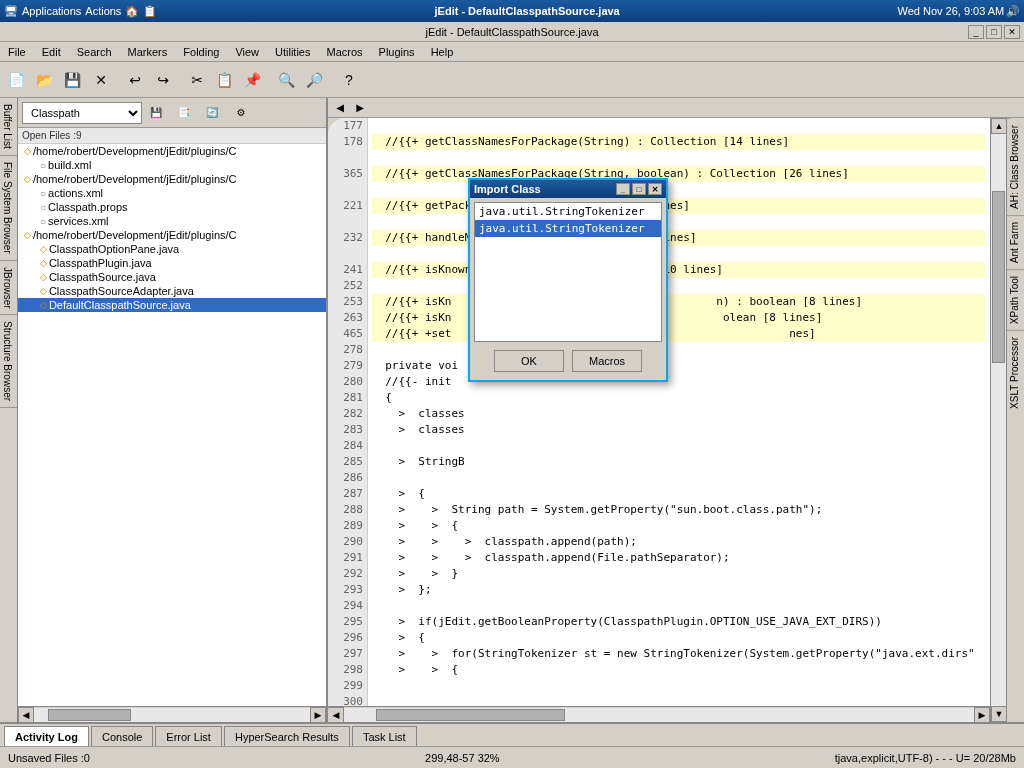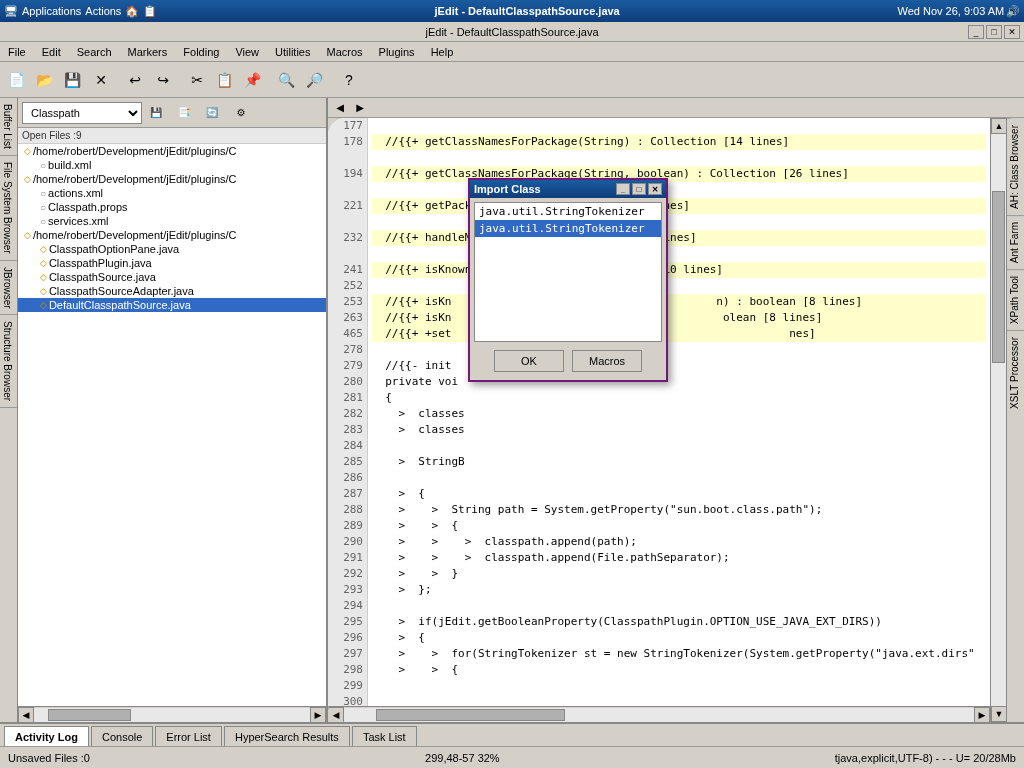--- a/index.html
+++ b/index.html
@@ -285,21 +285,21 @@
       align-items: flex-start;
       justify-content: flex-start;
       padding-top: 60px;
       padding-left: 140px;
       pointer-events: none;
       z-index: 100;
     }
     .dialog {
       width: 200px;
       background: #d4d0c8;
-      border: 2px solid #701a75;
+      border: 2px solid #0ea5e9;
       box-shadow: 3px 3px 8px rgba(0,0,0,0.4);
       pointer-events: all;
     }
     .dialog-title-bar {
       background: linear-gradient(to bottom, #1a5ba0, #0f3d7a);
       color: white;
       height: 18px;
       display: flex;
       align-items: center;
       padding: 0 4px;
@@ -516,21 +516,21 @@
     </div>
 
     <div style="display:flex; flex:1; overflow:hidden; position:relative;border-radius:18px;">
 
       <div class="code-panel">
         <div class="code-area" id="code-area">
           <div class="line-numbers" id="line-numbers">
               <span class="line-number">177</span>
               <span class="line-number">178</span>
               <span class="line-number"></span>
-              <span class="line-number">194</span>
+              <span class="line-number">365</span>
               <span class="line-number"></span>
               <span class="line-number">221</span>
               <span class="line-number"></span>
               <span class="line-number">232</span>
               <span class="line-number"></span>
               <span class="line-number">241</span>
               <span class="line-number">252</span>
               <span class="line-number">253</span>
               <span class="line-number">263</span>
               <span class="line-number">465</span>
@@ -567,22 +567,22 @@
               <div class="code-line highlighted">  //{{+ getPackageNames() : Collection [8 lines]</div>
               <div class="code-line"></div>
               <div class="code-line highlighted">  //{{+ handleMessage(EBMessage) : void [7 lines]</div>
               <div class="code-line"></div>
               <div class="code-line highlighted">  //{{+ isKnownClassName(String) : boolean [10 lines]</div>
               <div class="code-line"></div>
               <div class="code-line highlighted">  //{{+ isKn                                        n) : boolean [8 lines]</div>
               <div class="code-line highlighted">  //{{+ isKn                                         olean [8 lines]</div>
               <div class="code-line highlighted">  //{{+ +set                                                   nes]</div>
               <div class="code-line"></div>
+              <div class="code-line">  private voi</div>
               <div class="code-line">  //{{- init</div>
-              <div class="code-line">  private voi</div>
               <div class="code-line">  {</div>
               <div class="code-line">    &gt;  classes</div>
               <div class="code-line">    &gt;  classes</div>
               <div class="code-line"></div>
               <div class="code-line">    &gt;  StringB</div>
               <div class="code-line"></div>
               <div class="code-line">    &gt;  {</div>
               <div class="code-line">    &gt;    &gt;  String path = System.getProperty("sun.boot.class.path");</div>
               <div class="code-line">    &gt;    &gt;  {</div>
               <div class="code-line">    &gt;    &gt;    &gt;  classpath.append(path);</div>

